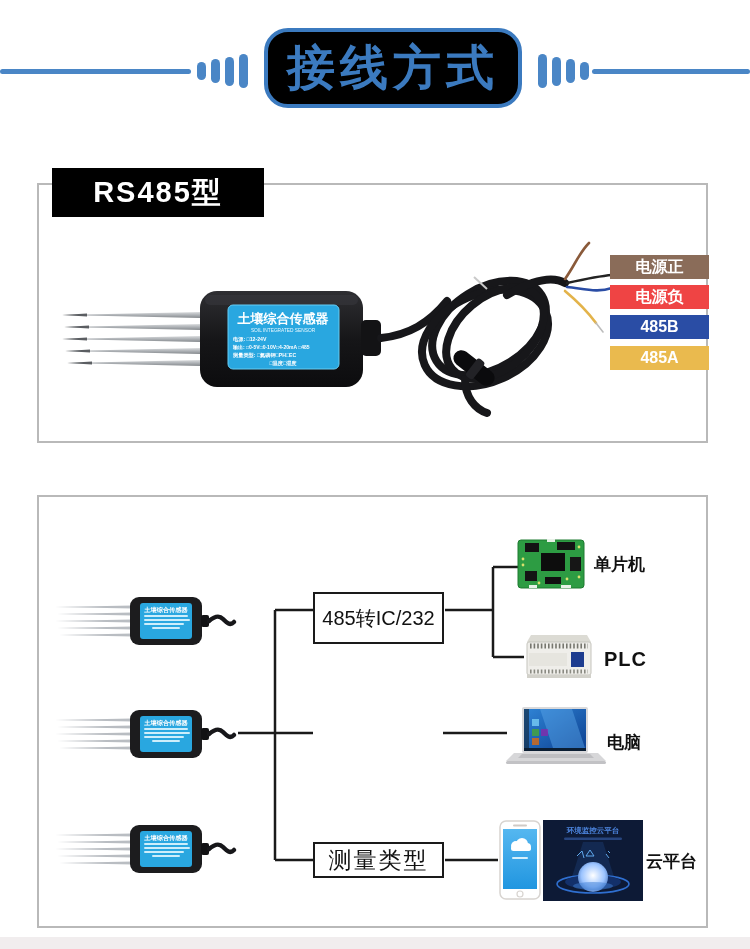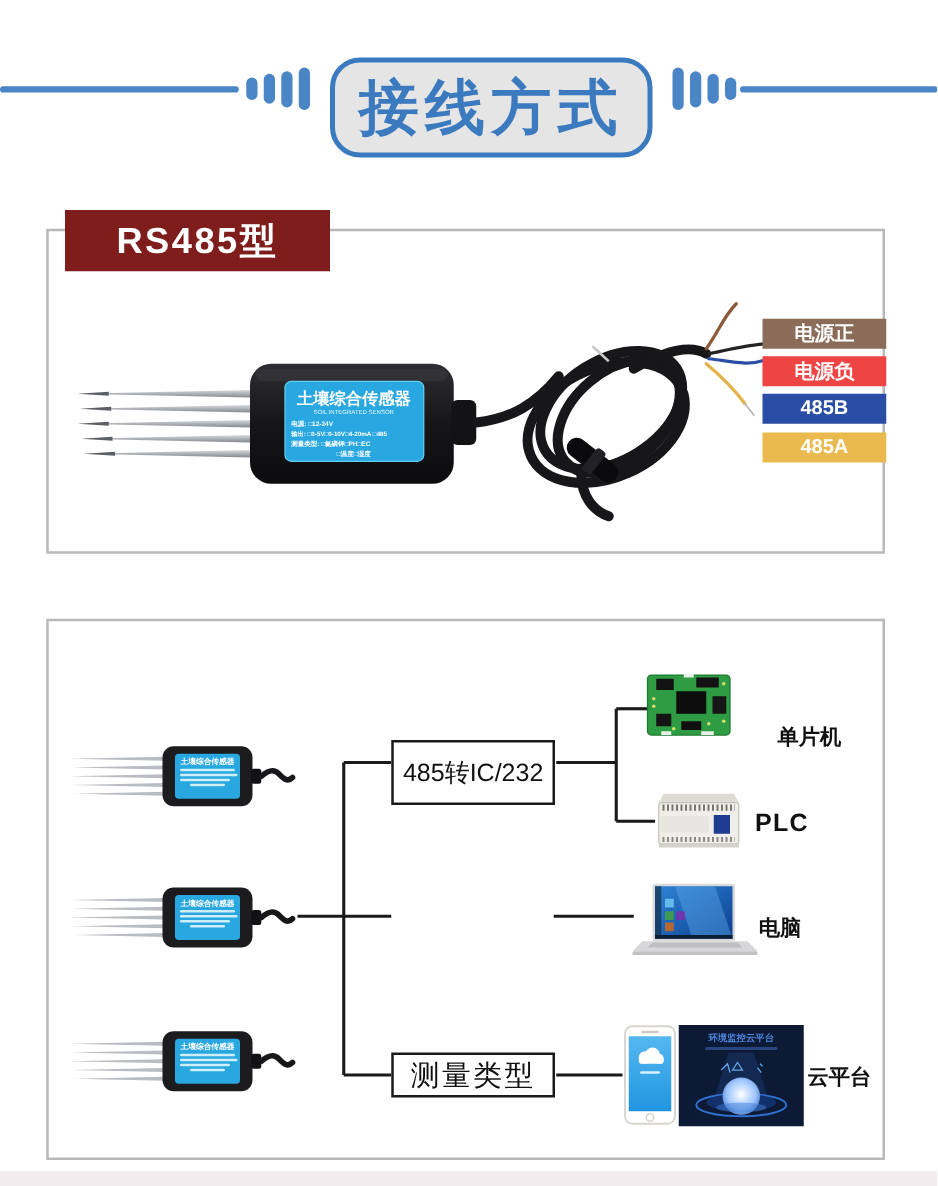--- a/index.html
+++ b/index.html
@@ -15,22 +15,22 @@
   #hline-right { left:592px; width:158px; }
   .bars { position:absolute; top:30px; height:82px; display:flex; align-items:center; gap:5px; }
   #bars-left  { left:197px; }
   #bars-right { left:538px; }
   .bar { width:9px; background:#4a86c6; border-radius:5px; }
   #bars-left  .bar:nth-child(1){height:18px} #bars-left  .bar:nth-child(2){height:24px}
   #bars-left  .bar:nth-child(3){height:29px} #bars-left  .bar:nth-child(4){height:34px}
   #bars-right .bar:nth-child(1){height:34px} #bars-right .bar:nth-child(2){height:29px}
   #bars-right .bar:nth-child(3){height:24px} #bars-right .bar:nth-child(4){height:18px}
   #title-box {
-    position:absolute; left:264px; top:46px; width:258px; height:80px;
-    border:4px solid #3b7abf; border-radius:24px; background:#e5e5e5;
+    position:absolute; left:264px; top:28px; width:258px; height:80px;
+    border:4px solid #3b7abf; border-radius:24px; background:#000000;
     display:flex; align-items:center; justify-content:center;
     font-size:48px; font-weight:bold; color:#3b7abf; letter-spacing:5px;
   }
 
   
   .section-box { position:absolute; border:2px solid #b9b9b9; background:#fff; }
   #box-rs485    { left:37px; top:183px; width:671px; height:260px; }
   #box-topology { left:37px; top:495px; width:671px; height:433px; }
   .section-tab {
     position:absolute; left:52px; width:212px; height:49px; z-index:5;
@@ -49,21 +49,21 @@
 
   
   .conv-box {
     position:absolute; background:#fff; border:2px solid #1a1a1a; color:#111;
     display:flex; align-items:center; justify-content:center; font-weight:500; z-index:4;
   }
   #conv-ic232 { left:313px; top:592px; width:131px; height:52px; font-size:20px; }
   #conv-usb   { left:313px; top:715px; width:129px; height:38px; font-size:23px; }
   #conv-net   { left:313px; top:842px; width:131px; height:36px; font-size:23px; letter-spacing:2px; }
   .device-label { position:absolute; font-weight:bold; color:#111; font-size:17px; white-space:nowrap; }
-  #label-mcu   { left:594px; top:578px;margin-left:28px; }
+  #label-mcu   { left:594px; top:553px; }
   #label-plc   { left:604px; top:648px; font-size:20px; letter-spacing:1px; }
   #label-pc    { left:607px; top:731px; }
   #label-cloud { left:646px; top:850px; }
 
   svg.placed { position:absolute; overflow:visible; }
   #bottom-strip { position:absolute; left:0; top:937px; width:750px; height:12px; background:#f1edee; }
 </style>
 </head>
 <body>
 
@@ -79,21 +79,21 @@
   <div id="title-box">接线方式</div>
   <div class="bars" id="bars-right">
     <div class="bar"></div>
       <div class="bar"></div>
     <div class="bar"></div>
       <div class="bar"></div>
   </div>
   <div class="hline" id="hline-right"></div>
 
   <div class="section-box" id="box-rs485"></div>
-  <div class="section-tab" id="tab-rs485" style="background: #7f1d1d;">RS485型</div>
+  <div class="section-tab" id="tab-rs485" style="background: #000000;">RS485型</div>
 
   <svg class="placed" style="left:37px;top:183px" width="671" height="260" viewBox="0 0 671 260">
     <defs>
       <linearGradient id="probeGrad" x1="0" y1="0" x2="0" y2="1">
         <stop offset="0" stop-color="#d9dbdd"></stop>
           <stop offset="0.5" stop-color="#aeb2b6"></stop>
           <stop offset="1" stop-color="#84888c"></stop>
       </linearGradient>
       <linearGradient id="bodyGrad" x1="0" y1="0" x2="0" y2="1">
         <stop offset="0" stop-color="#2e2e32"></stop>

